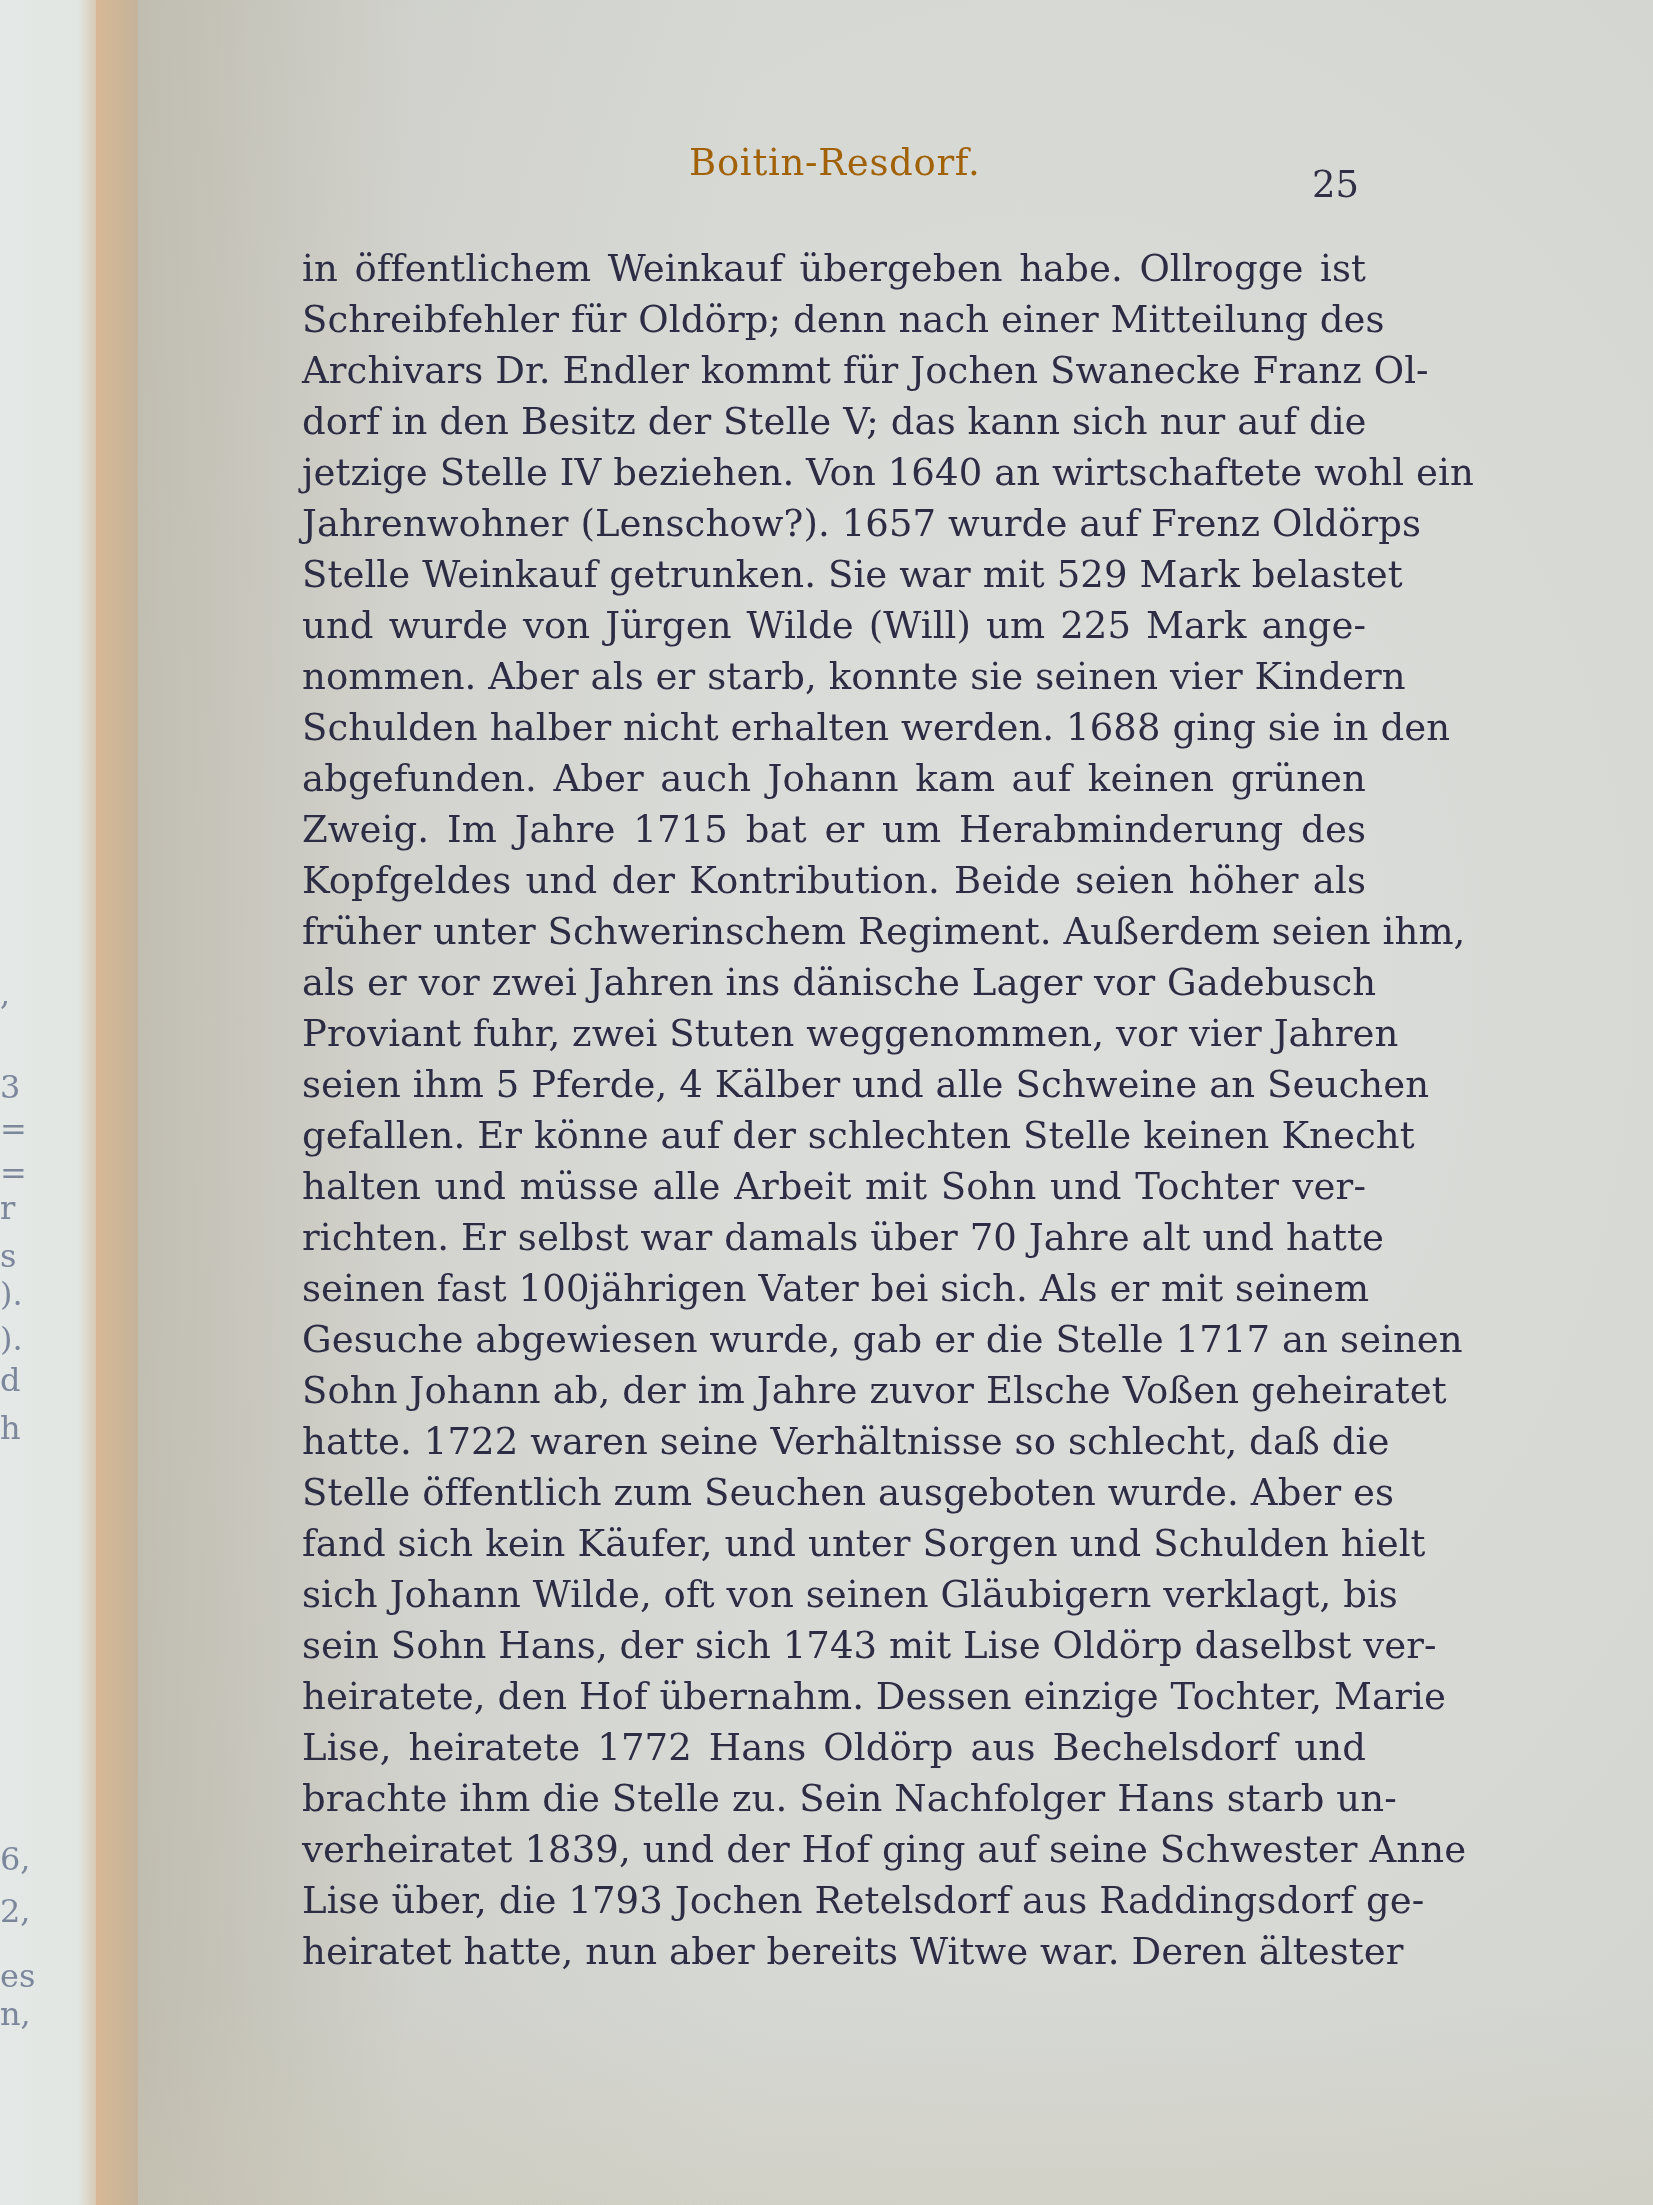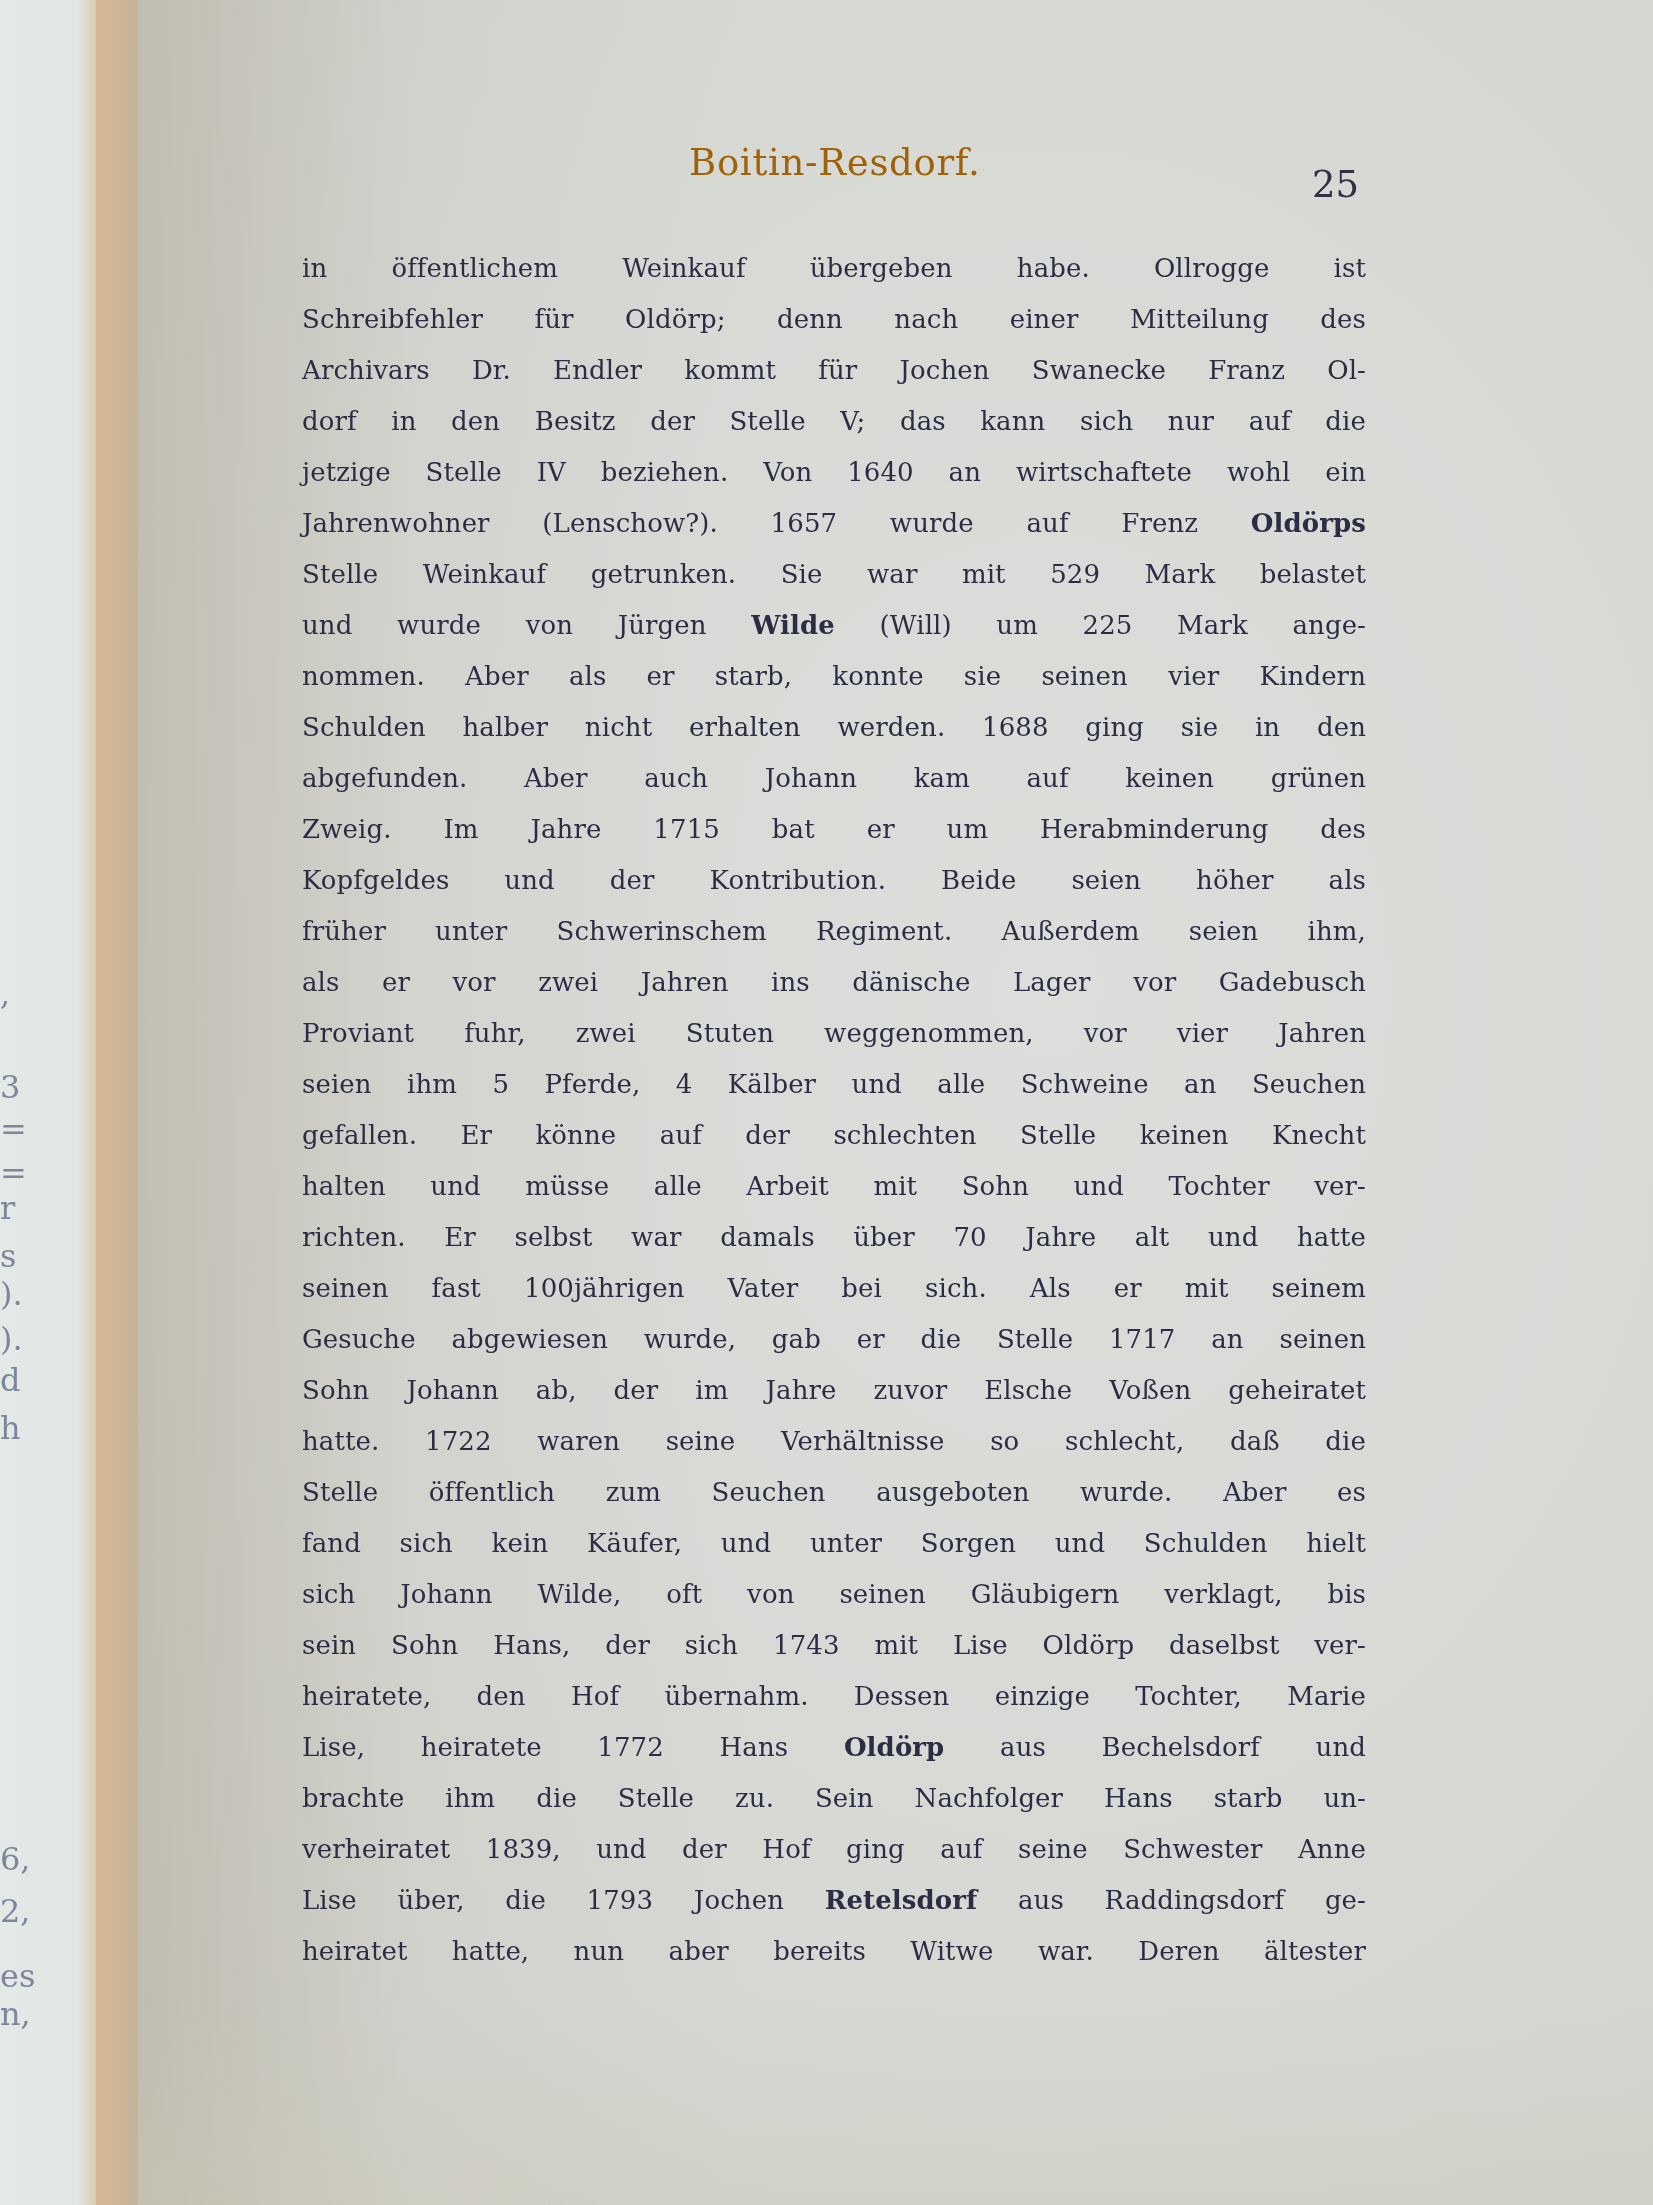--- a/index.html
+++ b/index.html
@@ -35,28 +35,28 @@
   }
   .page-number {
     position: absolute; top: 141px; left: 1312px;
     font-size: 37px; color: #2f2f45; margin-top: 22px;
   }
   .body-text {
     position: absolute; left: 302px; top: 243px; width: 1064px;
   }
   .line {
     height: 51px; line-height: 51px;
-    font-size: 26px; color: #2c2d44;
+    font-size: 37px; color: #2c2d44;
     white-space: nowrap;
     text-align: justify; text-align-last: justify;
     font-family: "DejaVu Serif", serif;
     letter-spacing: 0.1px;
   }
   .line.last { text-align-last: justify; }
-  .bold { font-weight: bold; }
+  .bold { font-weight: normal; }
 </style>
 </head>
 <body>
 
 <div class="left-page"></div>
 <div id="left-frags">
     <div class="left-frag" style="top: 978px;">,</div>
     <div class="left-frag" style="top: 1071px;">3</div>
     <div class="left-frag" style="top: 1113px;">=</div>
     <div class="left-frag" style="top: 1157px;">=</div>

